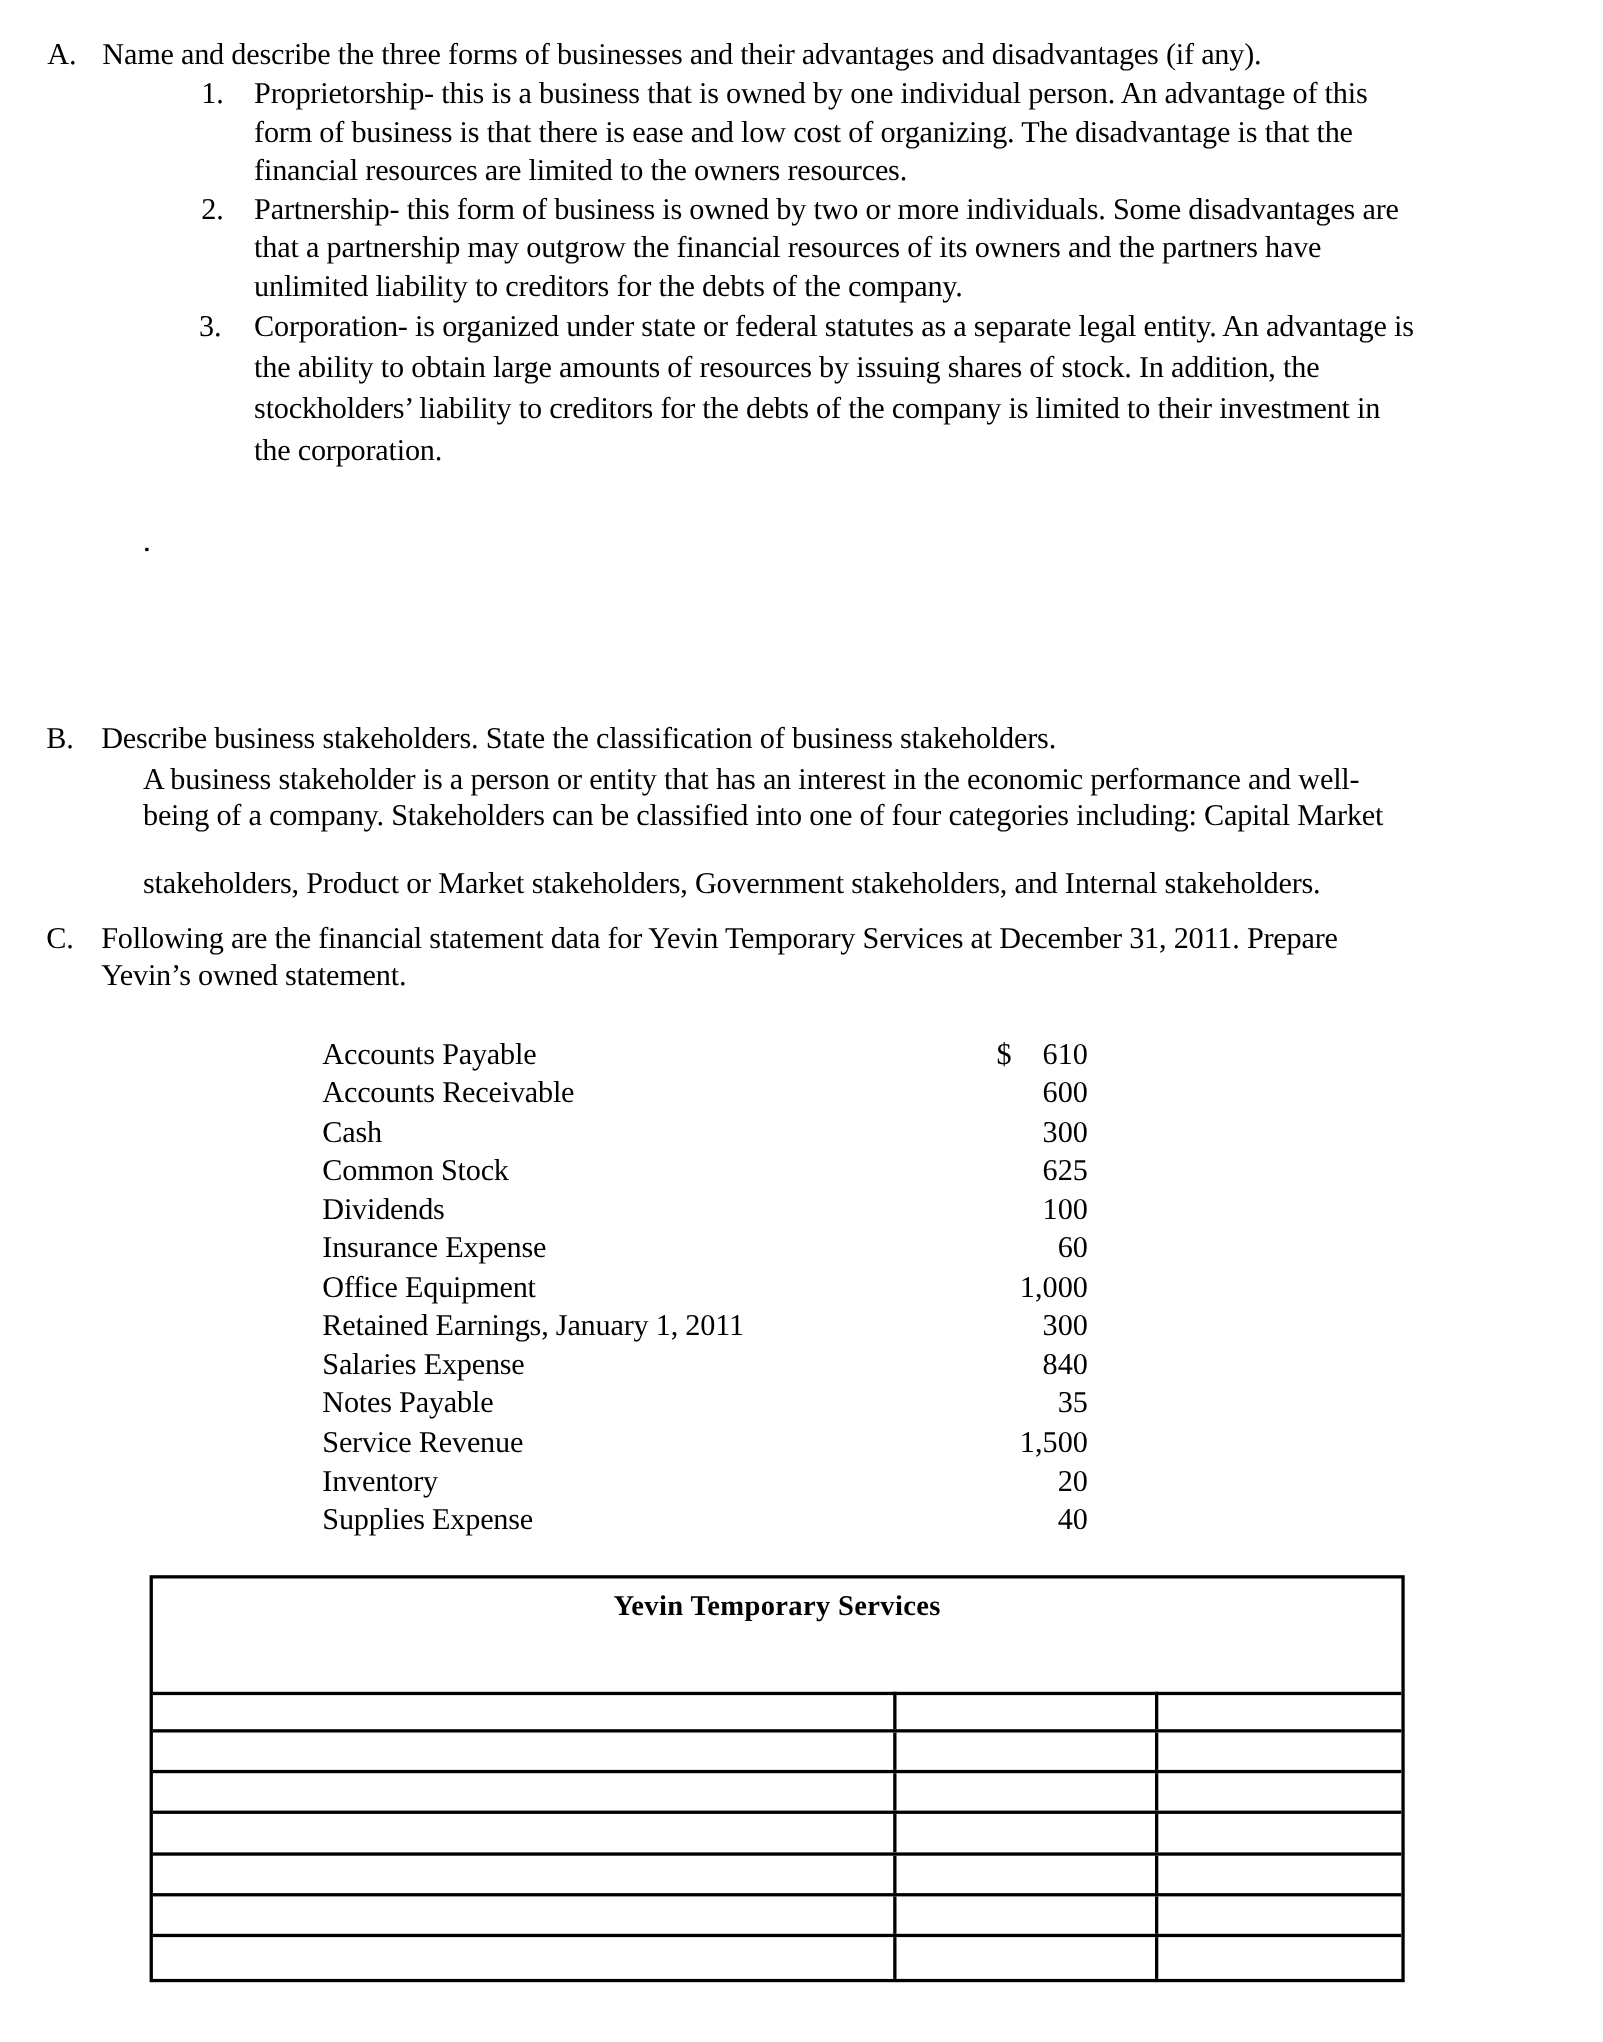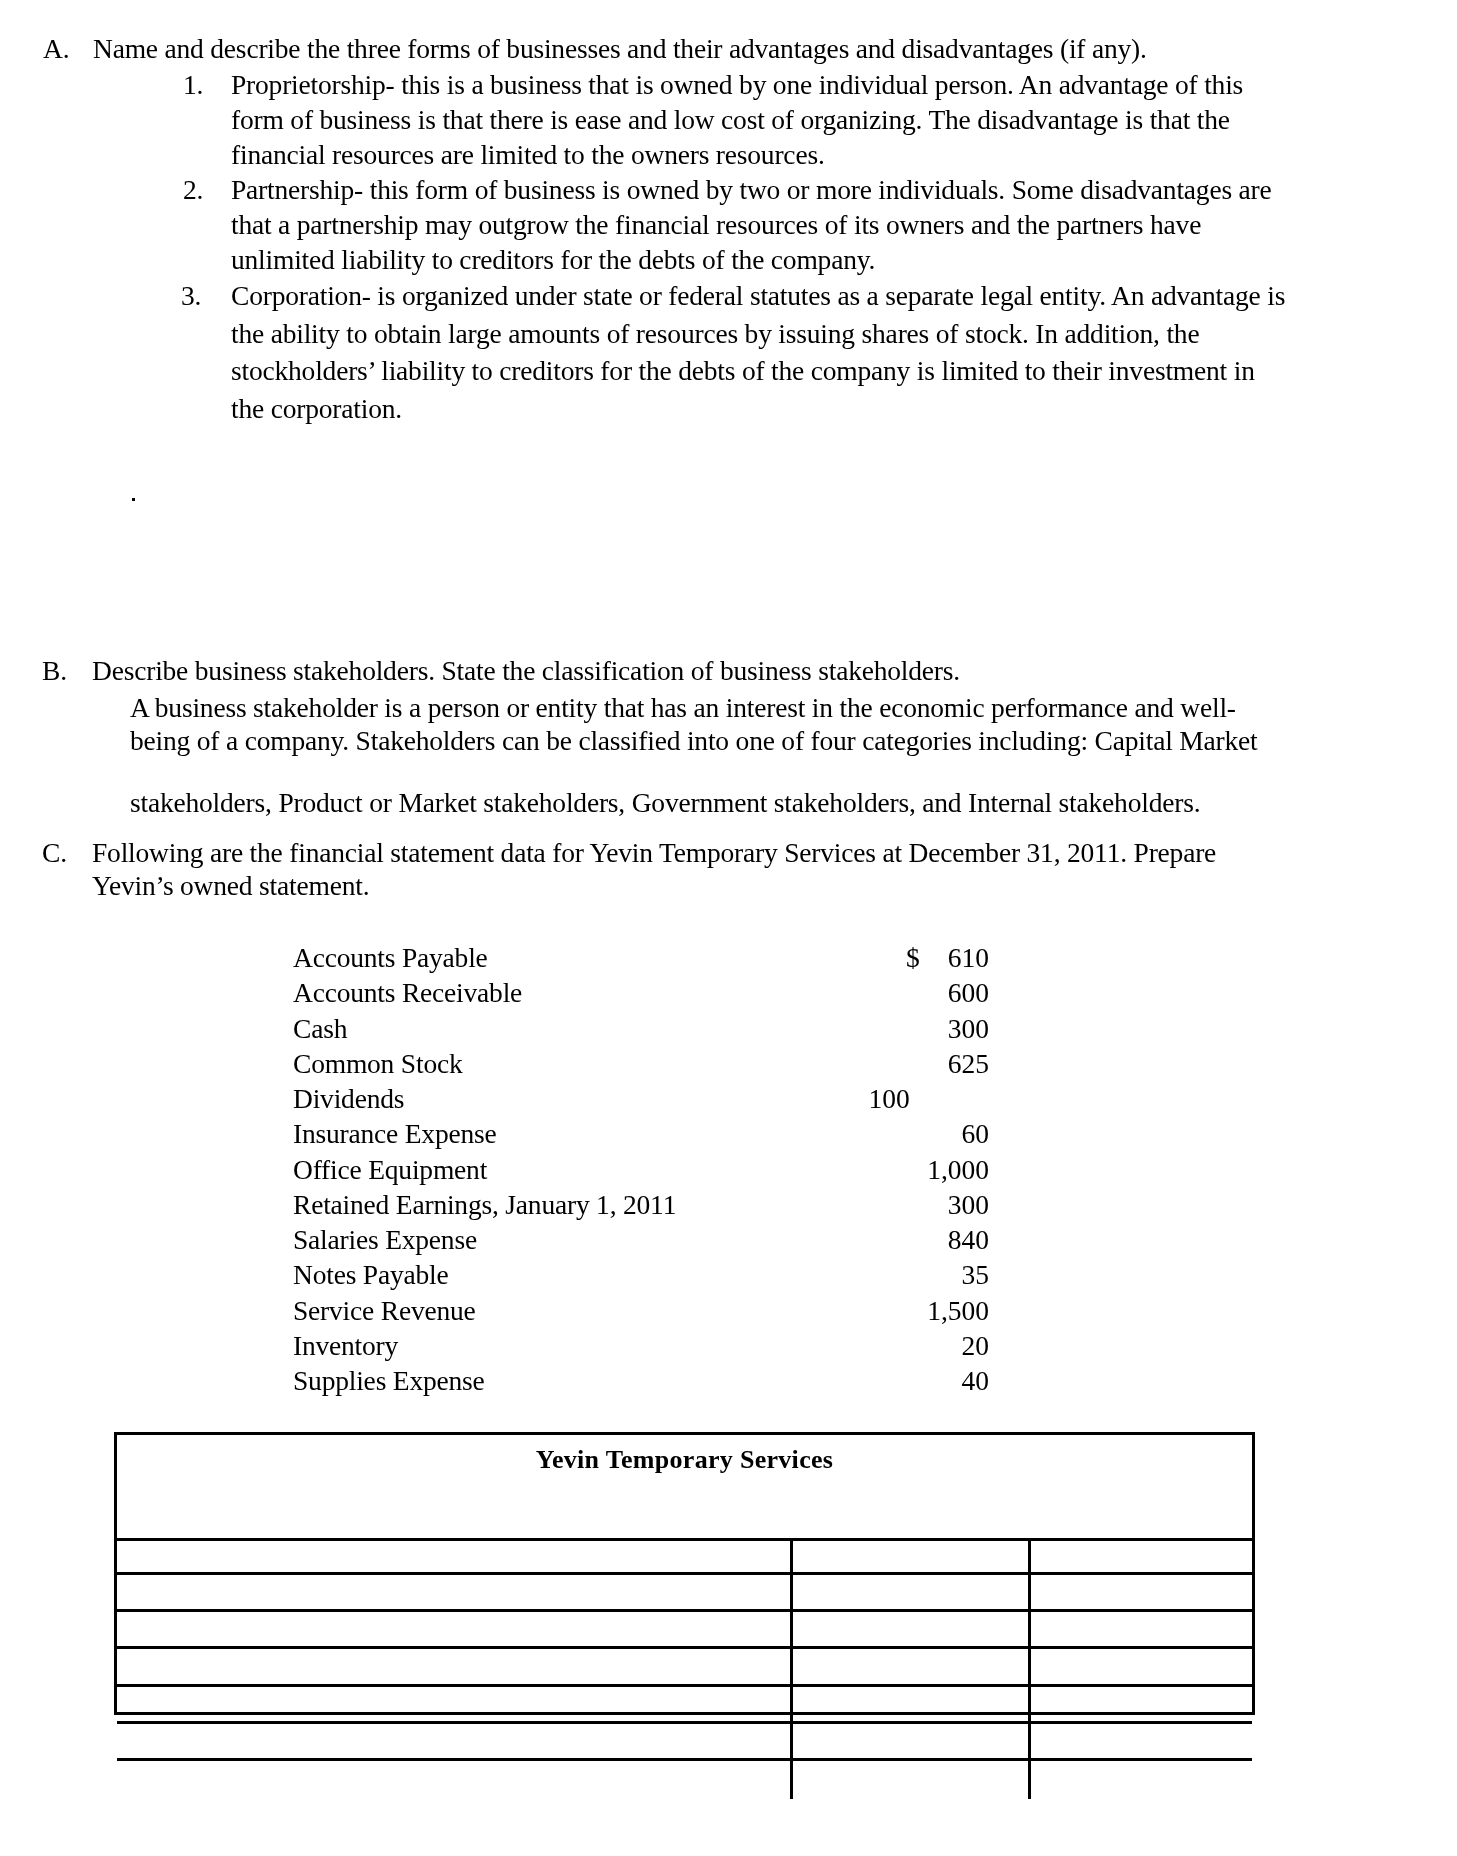--- a/index.html
+++ b/index.html
@@ -41,24 +41,24 @@
     position: absolute;
     left: 132px;
     top: 498px;
     width: 3px;
     height: 3px;
     background: #000;
   }
   
   .is-table {
     position: absolute;
-    left: 114px;
+    left: 136px;
     top: 1432px;
     width: 1141px;
-    height: 283px;
+    height: 370px;
     box-sizing: border-box;
     border: 3.5px solid #000;
   }
   .is-header {
     position: absolute;
     left: 0;
     right: 0;
     top: 0;
     height: 106px;
     border-bottom: 3.5px solid #000;
@@ -143,21 +143,21 @@
   <div class="dollar" style="top:944px;">$</div>
 <div class="ln" style="left: 293px; top: 944px;">Accounts Payable</div>
     <div class="val" style="top: 944px;">610</div>
     <div class="ln" style="left: 293px; top: 979.25px;">Accounts Receivable</div>
     <div class="val" style="top: 979.25px;">600</div>
     <div class="ln" style="left: 293px; top: 1014.5px;">Cash</div>
     <div class="val" style="top: 1014.5px;">300</div>
     <div class="ln" style="left: 293px; top: 1049.75px;">Common Stock</div>
     <div class="val" style="top: 1049.75px;">625</div>
     <div class="ln" style="left: 293px; top: 1085px;">Dividends</div>
-    <div class="val" style="top: 1085px; text-align: center;">100</div>
+    <div class="val" style="top: 1085px;">100</div>
     <div class="ln" style="left: 293px; top: 1120.25px;">Insurance Expense</div>
     <div class="val" style="top: 1120.25px;">60</div>
     <div class="ln" style="left: 293px; top: 1155.5px;">Office Equipment</div>
     <div class="val" style="top: 1155.5px;">1,000</div>
     <div class="ln" style="left: 293px; top: 1190.75px;">Retained Earnings, January 1, 2011</div>
     <div class="val" style="top: 1190.75px;">300</div>
     <div class="ln" style="left: 293px; top: 1226px;">Salaries Expense</div>
     <div class="val" style="top: 1226px;">840</div>
     <div class="ln" style="left: 293px; top: 1261.25px;">Notes Payable</div>
     <div class="val" style="top: 1261.25px;">35</div>

